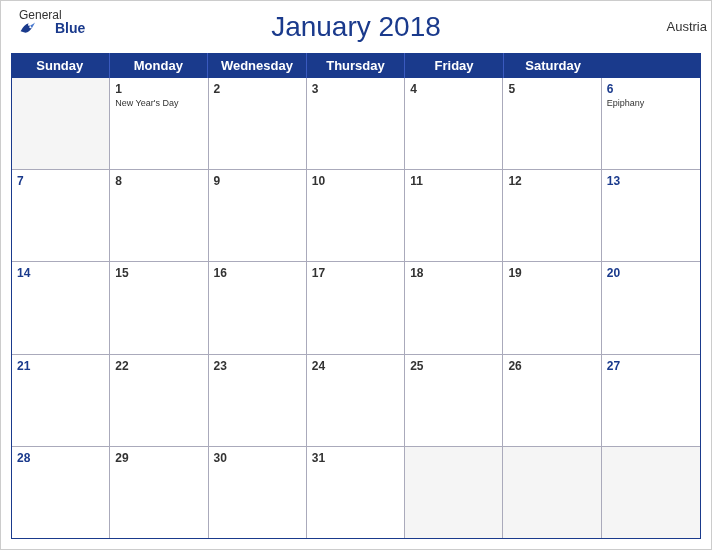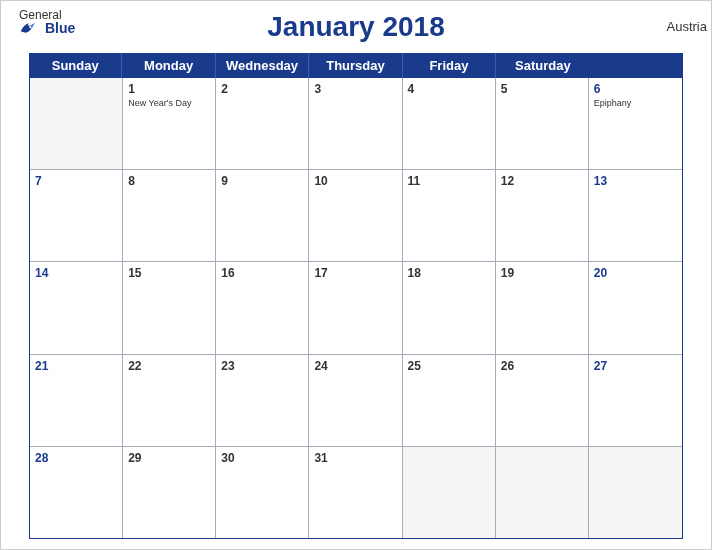--- a/index.html
+++ b/index.html
@@ -39,44 +39,44 @@
       font-weight: normal;
       line-height: 1;
     }
     .logo-blue {
       font-size: 14px;
       color: #1a3a8c;
       font-weight: bold;
       line-height: 1;
       display: flex;
       align-items: flex-start;
-      gap: 10px;
+      gap: 20px;
     }
     .logo-bird {
       width: 16px;
       height: 14px;
     }
     .title {
       font-size: 28px;
       color: #1a3a8c;
-      font-weight: bold;
+      font-weight: normal;
       text-align: center;
     }
     .country {
       position: absolute;
       right: 4px;
       top: 18px;
       font-size: 13px;
       color: #333;
     }
     .calendar-table {
       flex: 1;
       display: flex;
       flex-direction: column;
-      margin: 5px 28px 10px;
+      margin: 5px 10px 10px;
     }
     .day-headers {
       display: grid;
       grid-template-columns: repeat(7, 1fr);
       background: #1a3a8c;
     }
     .day-header {
       color: #fff;
       text-align: center;
       padding: 5px 2px;

